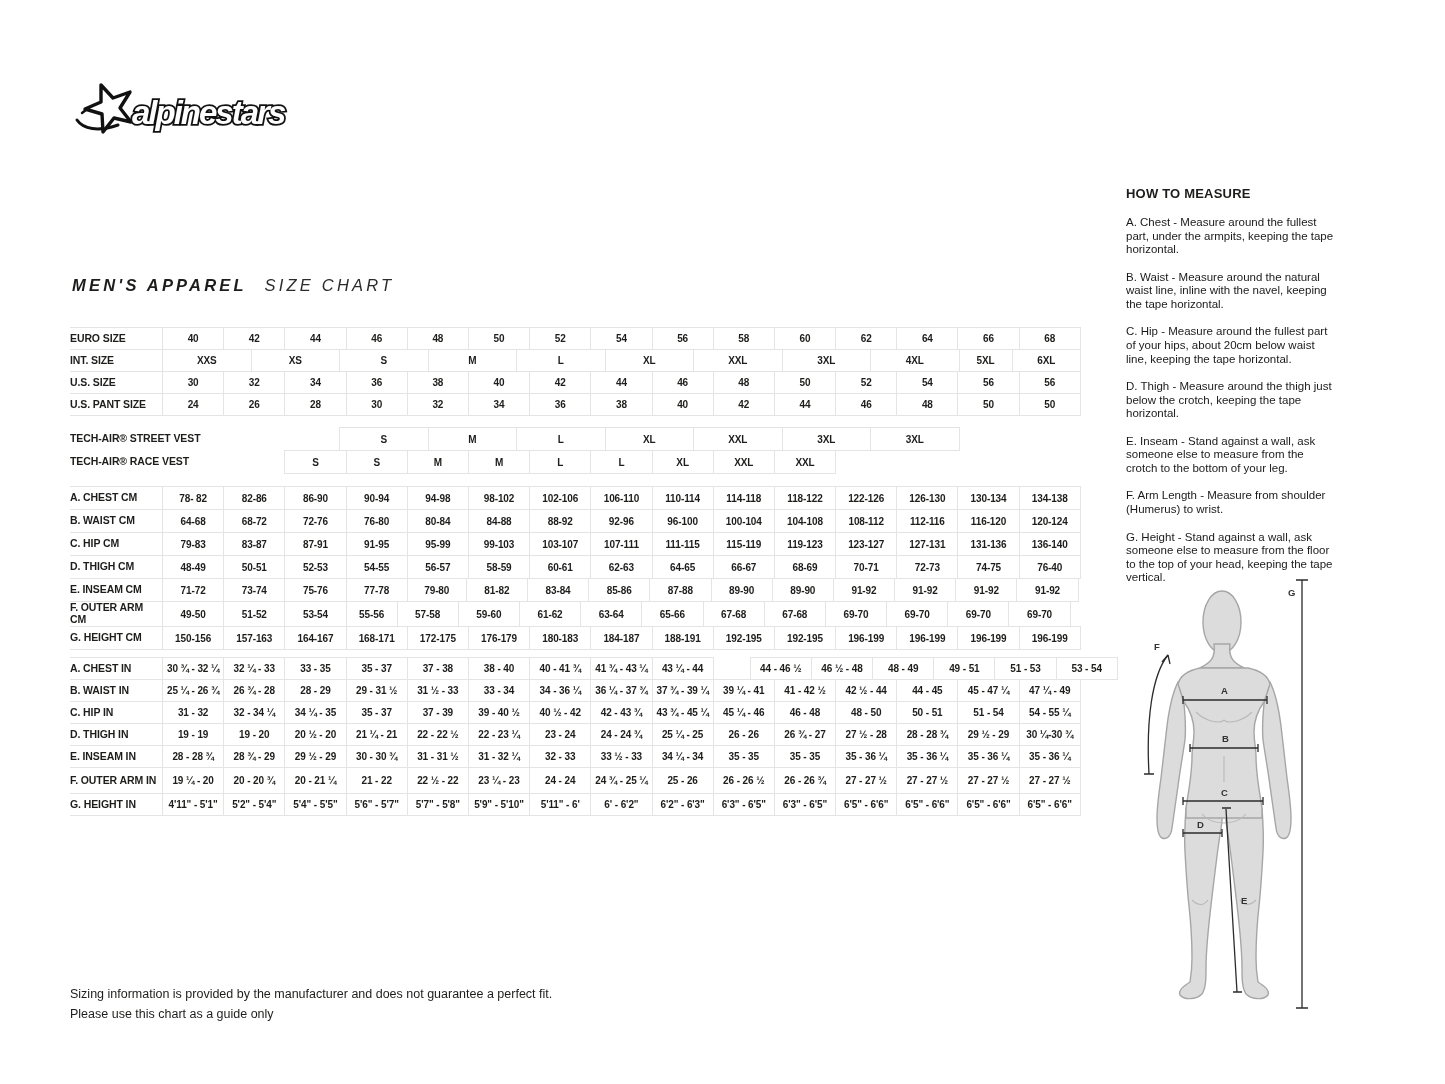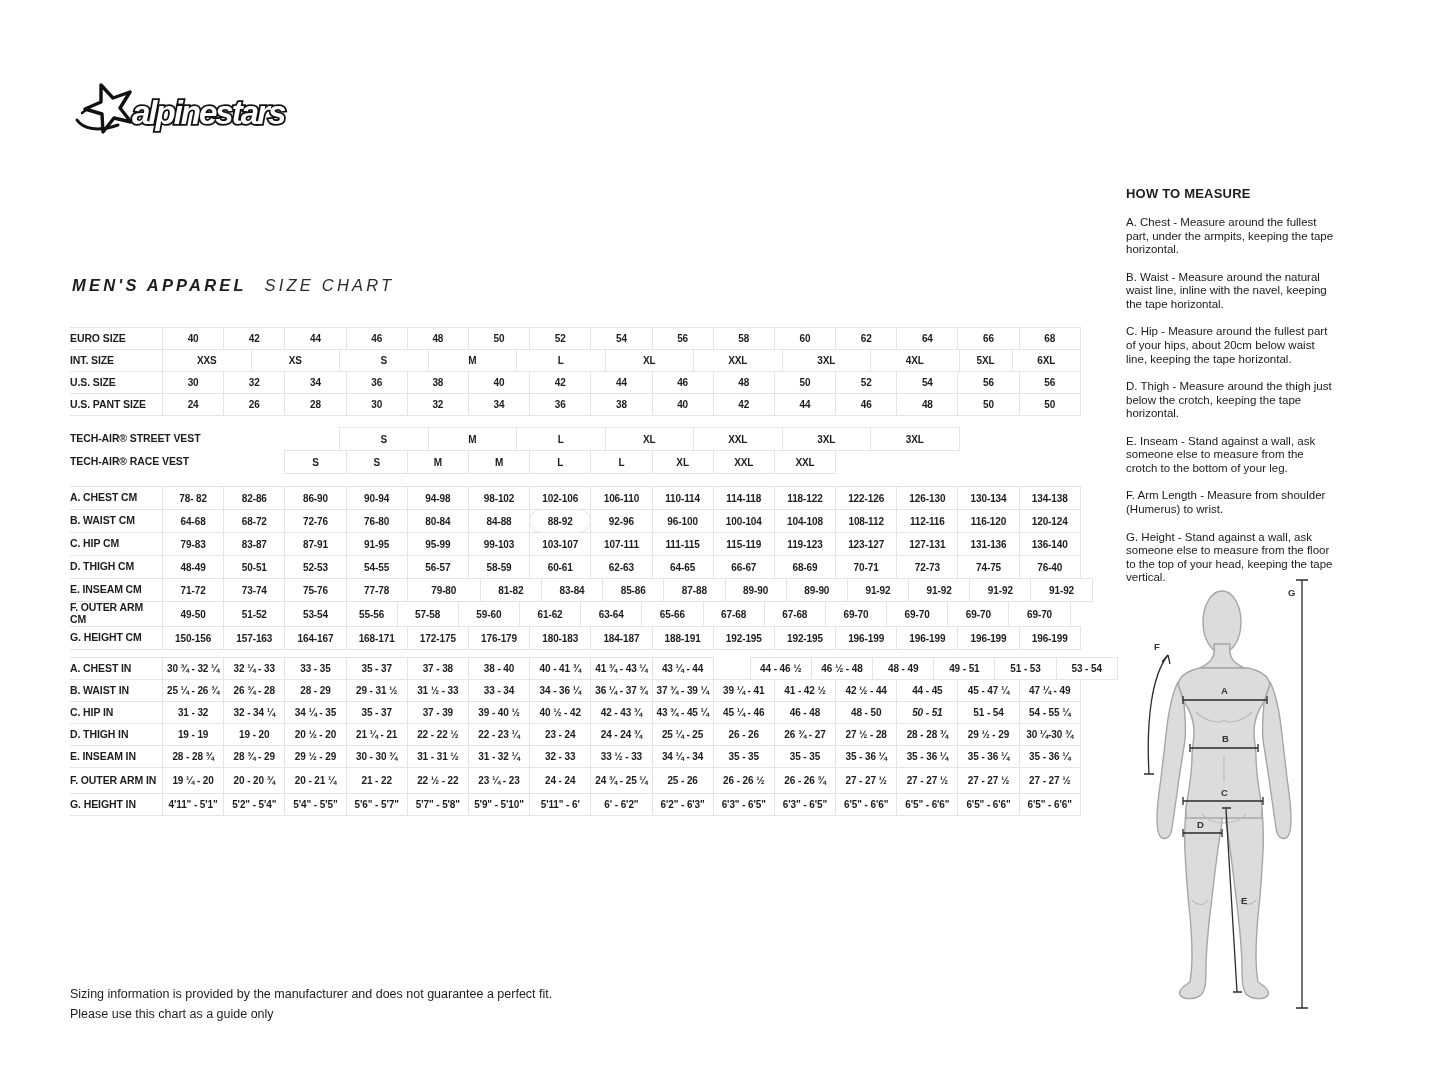--- a/index.html
+++ b/index.html
@@ -175,21 +175,21 @@
         <div class="cell" style="width: 62.2px;">134-138</div>
       </div>
       <div class="trow" style="height: 24px;">
         <div class="lbl" style="width: 93px;">B. WAIST CM</div>
         <div class="cell" style="width: 62.2px;">64-68</div>
         <div class="cell" style="width: 62.2px;">68-72</div>
         <div class="cell" style="width: 62.2px;">72-76</div>
         <div class="cell" style="width: 62.2px;">76-80</div>
         <div class="cell" style="width: 62.2px;">80-84</div>
         <div class="cell" style="width: 62.2px;">84-88</div>
-        <div class="cell" style="width: 62.2px; border-radius: 12px;">88-92</div>
+        <div class="cell" style="width: 62.2px;">88-92</div>
         <div class="cell" style="width: 62.2px;">92-96</div>
         <div class="cell" style="width: 62.2px;">96-100</div>
         <div class="cell" style="width: 62.2px;">100-104</div>
         <div class="cell" style="width: 62.2px;">104-108</div>
         <div class="cell" style="width: 62.2px;">108-112</div>
         <div class="cell" style="width: 62.2px;">112-116</div>
         <div class="cell" style="width: 62.2px;">116-120</div>
         <div class="cell" style="width: 62.2px;">120-124</div>
       </div>
       <div class="trow" style="height: 24px;">
@@ -227,21 +227,21 @@
         <div class="cell" style="width: 62.2px;">72-73</div>
         <div class="cell" style="width: 62.2px;">74-75</div>
         <div class="cell" style="width: 62.2px;">76-40</div>
       </div>
       <div class="trow" style="height: 24px;">
         <div class="lbl" style="width: 93px;">E. INSEAM CM</div>
         <div class="cell" style="width: 62.2px;">71-72</div>
         <div class="cell" style="width: 62.2px;">73-74</div>
         <div class="cell" style="width: 62.2px;">75-76</div>
         <div class="cell" style="width: 62.2px;">77-78</div>
-        <div class="cell" style="width: 74px; text-align: center;">79-80</div>
+        <div class="cell" style="width: 60px; text-align: center;">79-80</div>
         <div class="cell" style="width: 62.2px;">81-82</div>
         <div class="cell" style="width: 62.2px;">83-84</div>
         <div class="cell" style="width: 62.2px;">85-86</div>
         <div class="cell" style="width: 62.2px;">87-88</div>
         <div class="cell" style="width: 62.2px;">89-90</div>
         <div class="cell" style="width: 62.2px;">89-90</div>
         <div class="cell" style="width: 62.2px;">91-92</div>
         <div class="cell" style="width: 62.2px;">91-92</div>
         <div class="cell" style="width: 62.2px;">91-92</div>
         <div class="cell" style="width: 62.2px;">91-92</div>
@@ -326,21 +326,21 @@
         <div class="cell" style="width: 62.2px;">34 ¼ - 35</div>
         <div class="cell" style="width: 62.2px;">35 - 37</div>
         <div class="cell" style="width: 62.2px;">37 - 39</div>
         <div class="cell" style="width: 62.2px;">39 - 40 ½</div>
         <div class="cell" style="width: 62.2px;">40 ½ - 42</div>
         <div class="cell" style="width: 62.2px;">42 - 43 ¾</div>
         <div class="cell" style="width: 62.2px;">43 ¾ - 45 ¼</div>
         <div class="cell" style="width: 62.2px;">45 ¼ - 46</div>
         <div class="cell" style="width: 62.2px;">46 - 48</div>
         <div class="cell" style="width: 62.2px;">48 - 50</div>
-        <div class="cell" style="width: 62.2px; font-style: italic;">50 - 51</div>
+        <div class="cell" style="width: 62.2px;">50 - 51</div>
         <div class="cell" style="width: 62.2px;">51 - 54</div>
         <div class="cell" style="width: 62.2px;">54 - 55 ¼</div>
       </div>
       <div class="trow" style="height: 23px;">
         <div class="lbl" style="width: 93px;">D. THIGH IN</div>
         <div class="cell" style="width: 62.2px;">19 - 19</div>
         <div class="cell" style="width: 62.2px;">19 - 20</div>
         <div class="cell" style="width: 62.2px;">20 ½ - 20</div>
         <div class="cell" style="width: 62.2px;">21 ¼ - 21</div>
         <div class="cell" style="width: 62.2px;">22 - 22 ½</div>

